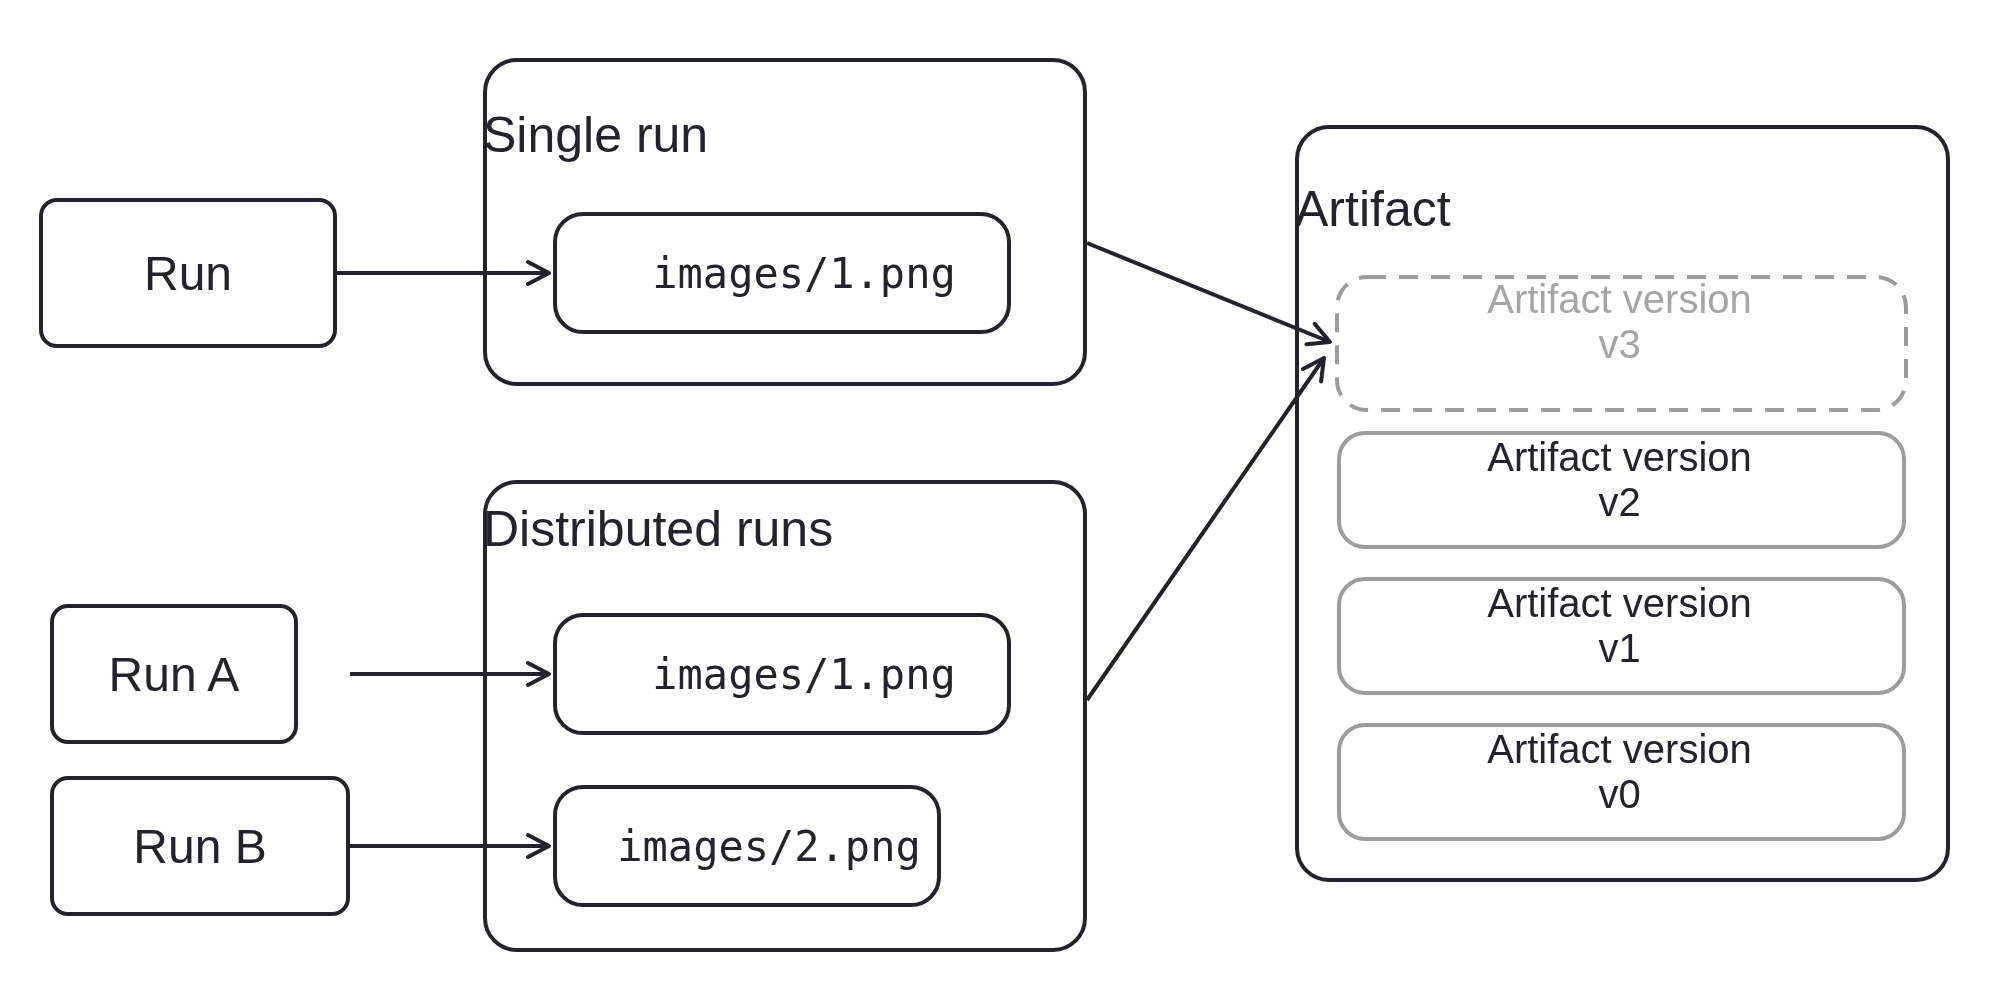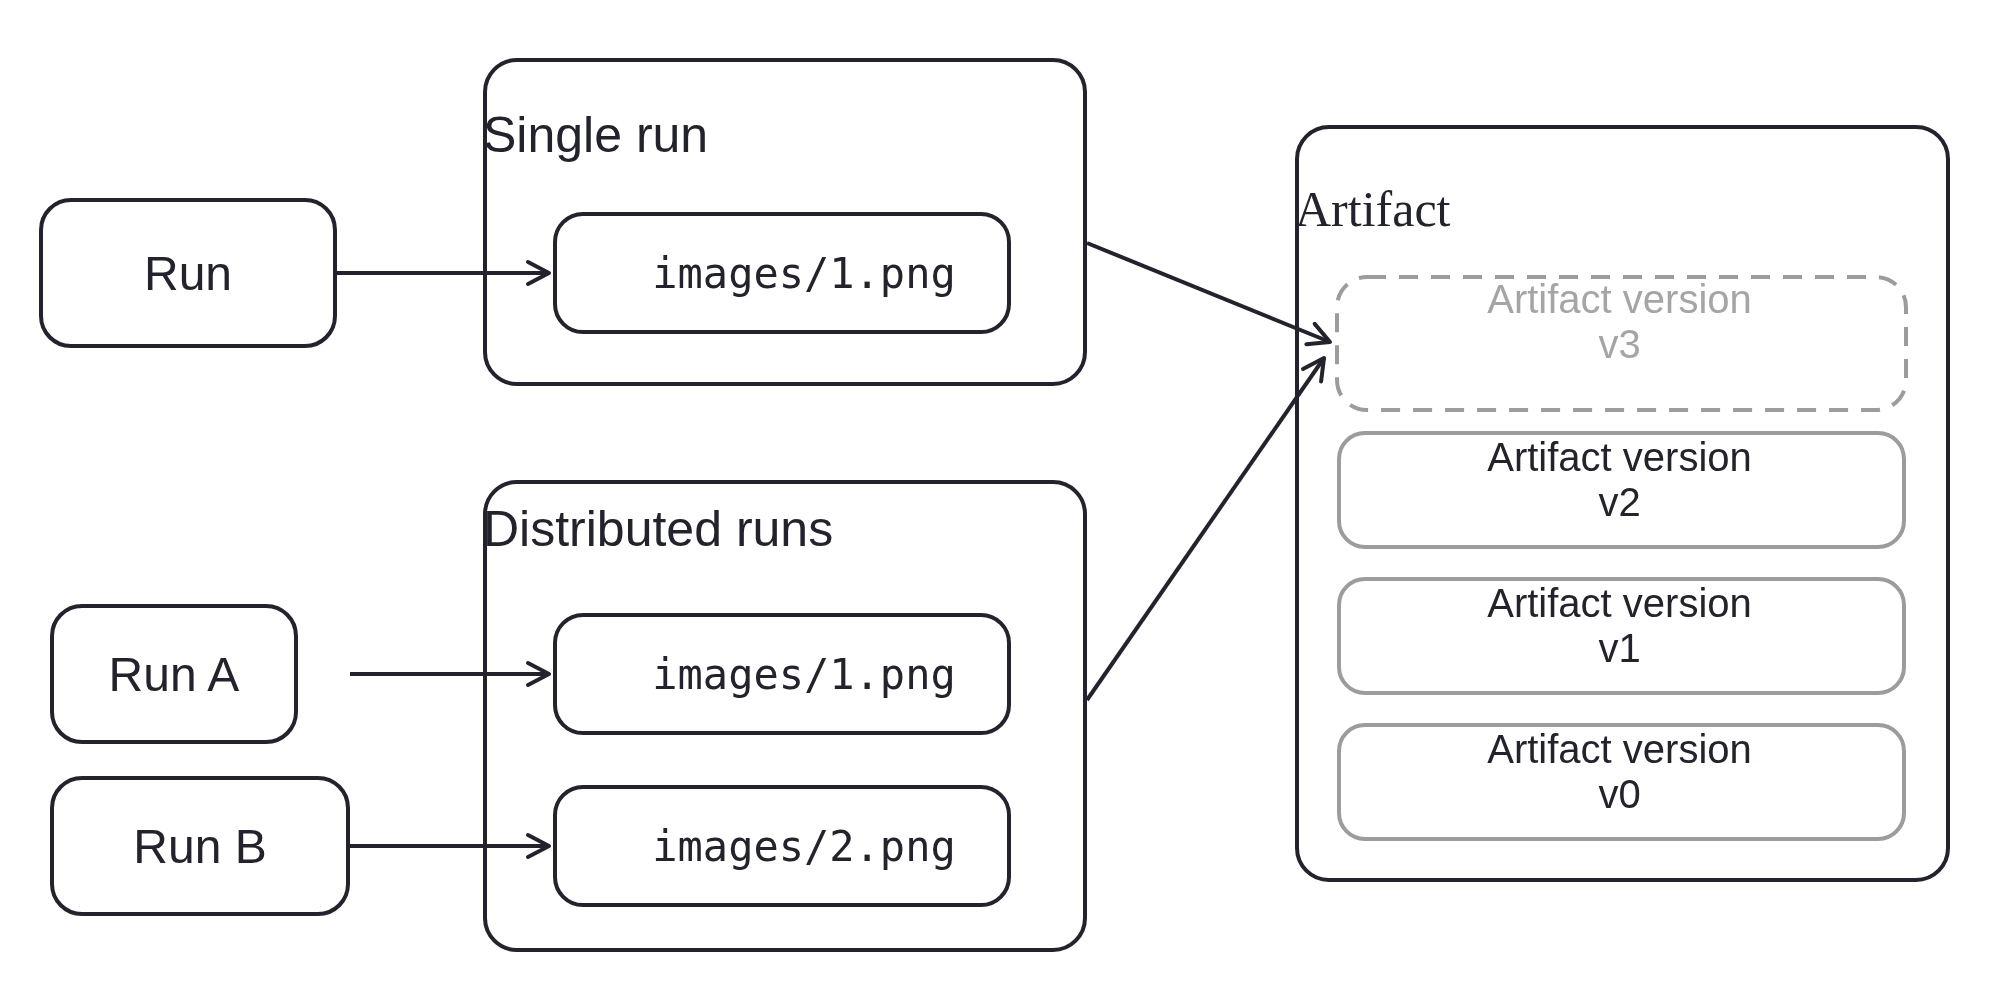--- a/index.html
+++ b/index.html
@@ -13,21 +13,21 @@
     width: 2010px;
     height: 986px;
     background: #ffffff;
     overflow: hidden;
     color: #23232d;
   }
   .node {
     position: absolute;
     background: #ffffff;
     border: 4px solid #23232d;
-    border-radius: 32px;
+    border-radius: 18px;
     display: flex;
     align-items: center;
     justify-content: center;
     box-sizing: border-box;
   }
   .node-label {
     font-size: 48px;
     color: #23232d;
     white-space: nowrap;
   }
@@ -114,33 +114,33 @@
   <div class="group-title" style="left:483px; top:110px; width:604px;">Single run</div>
   <div class="file-node" style="left:553px; top:212px; width:458px; height:122px;">
     <span class="file-label">images/1.png</span>
   </div>
 
   <div class="group" style="left:483px; top:480px; width:604px; height:472px;"></div>
   <div class="group-title" style="left:483px; top:504px; width:604px;">Distributed runs</div>
   <div class="file-node" style="left:553px; top:613px; width:458px; height:122px;">
     <span class="file-label">images/1.png</span>
   </div>
-  <div class="file-node" style="left:553px; top:785px; width:458px; height:122px;">
+  <div class="file-node" style="left:553px; top:785px; width:388px; height:122px;">
     <span class="file-label">images/2.png</span>
   </div>
 
   <div class="node" style="left:50px; top:604px; width:248px; height:140px;">
     <span class="node-label">Run A</span>
   </div>
   <div class="node" style="left:50px; top:776px; width:300px; height:140px;justify-content:center;">
     <span class="node-label">Run B</span>
   </div>
 
   <div class="group" style="left:1295px; top:125px; width:655px; height:757px;"></div>
-  <div class="group-title" style="left:1295px; top:184px; width:705px;font-family:Liberation Serif, serif;">Artifact</div>
+  <div class="group-title" style="left:1295px; top:184px; width:705px;">Artifact</div>
 
   <div class="version-row pending" style="top:277px; height:133px;">
     <span class="v-label">Artifact version</span>
     <span class="v-value">v3</span>
   </div>
   <div class="version-row" style="top:431px; height:118px;">
     <span class="v-label">Artifact version</span>
     <span class="v-value">v2</span>
   </div>
   <div class="version-row" style="top:577px; height:118px;">

